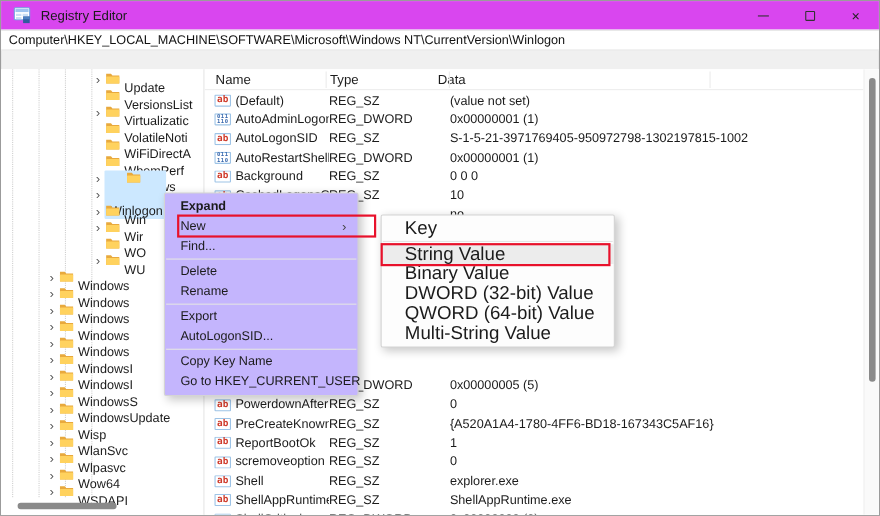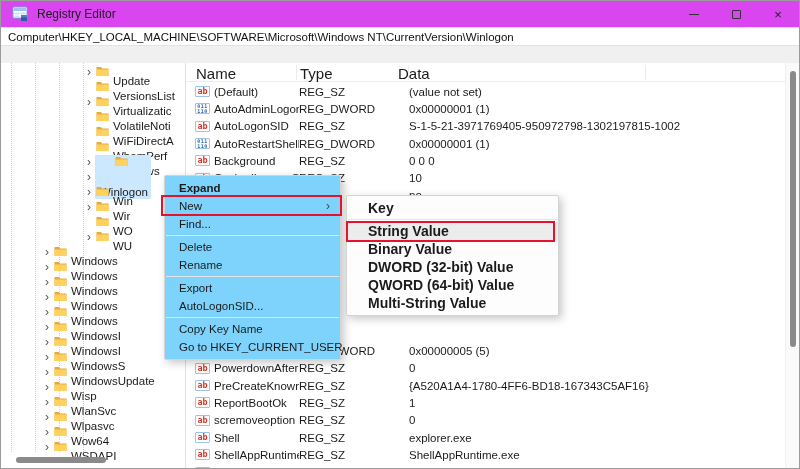--- a/index.html
+++ b/index.html
@@ -50,21 +50,21 @@
   .tw { display:flex; align-items:center; padding:1px 3px 1px 1px; border-radius:1px; }
   .tw.selected { background:#cce8ff;flex-direction:column; }
   .folder { width:13px; height:11px; flex:none; display:flex; align-items:center; }
   .tree-label { margin-left:4px;margin-top:19px; }
   .tree-hthumb { position:absolute; bottom:5px; left:15px; width:90px; height:6px;
     background:#8a8a8a; border-radius:3px; }
 
   
   .list-panel { position:relative; flex:1; background:#fff; overflow:hidden; }
   .list-header { position:absolute; top:0; left:0; right:14px; height:19px;
-    font-size:15px; color:#1b1b1b; border-bottom:1px solid #ededed; }
+    font-size:12px; color:#1b1b1b; border-bottom:1px solid #ededed; }
   .hcell { position:absolute; top:2px; }
   .hsep { position:absolute; top:2px; height:15px; border-left:1px solid #ececec; }
   .list-rows { position:absolute; top:20px; left:0; right:14px; }
   .list-row { height:17.3px; display:flex; align-items:center; white-space:nowrap;
     font-size:11.5px; color:#1b1b1b; }
   .cell-name { width:113px; flex:none; display:flex; align-items:center;
     padding-left:9px; overflow:hidden; }
   .cell-type { width:110px; flex:none; overflow:hidden; }
   .cell-data { flex:1; overflow:hidden; }
   .icon-sz { width:15px; height:11px; flex:none; margin-right:4px; background:#fff;
@@ -75,31 +75,31 @@
     border:1px solid #9dc3e6; border-radius:1px; color:#3566ac; font-weight:bold;
     display:flex; flex-direction:column; align-items:center; justify-content:center;
     font-size:5px; line-height:4.5px; letter-spacing:.5px;
     font-family:"DejaVu Sans Mono",monospace; }
   .vscroll { position:absolute; top:0; right:0; bottom:0; width:14px; background:#fafafa;
     border-left:1px solid #f0f0f0; }
   .vthumb { position:absolute; left:4px; width:6px; top:8px; height:276px;
     background:#8a8a8a; border-radius:3px; }
 
   
-  .ctx-menu { position:absolute; left:163px; top:174px; width:177px; z-index:10;
-    background:#7dd3fc; border:1px solid #d4d4d4; border-radius:2px;
+  .ctx-menu { position:absolute; left:148px; top:174px; width:177px; z-index:10;
+    background:#c4b5fd; border:1px solid #d4d4d4; border-radius:2px;
     box-shadow:3px 3px 9px rgba(0,0,0,.22); padding:3px 0; font-size:11.5px; }
   .ctx-item { height:18px; display:flex; align-items:center; padding:0 10px 0 14px;
     color:#1b1b1b; white-space:nowrap; }
   .ctx-item.bold { font-weight:bold; }
   .ctx-sep { border-top:1px solid #e4e4e4; margin:2px 1px; }
   .ctx-arrow { margin-left:auto; font-size:12px; line-height:10px; color:#454545; }
   .sub-menu { position:absolute; left:345px; top:194px; width:213px; z-index:11;
     background:#fdfdfd; border:1px solid #d4d4d4; border-radius:2px;
-    box-shadow:3px 3px 9px rgba(0,0,0,.22); padding:3px 0; font-size:14px;font-weight:bold; }
+    box-shadow:3px 3px 9px rgba(0,0,0,.22); padding:3px 0; font-size:17px; }
   .sub-item { height:18px; display:flex; align-items:center; padding:0 14px 0 21px;
     color:#1b1b1b; white-space:nowrap; }
   .sub-item.hl { background:#ececec; }
 
   
   .red-box { position:absolute; border:2px solid #e8112b; z-index:13; }
   #red-box-new { left:160px; top:194px; width:181px; height:21px; }
   #red-box-string { left:345px; top:220px; width:209px; height:21px; }
 </style>
 </head>

